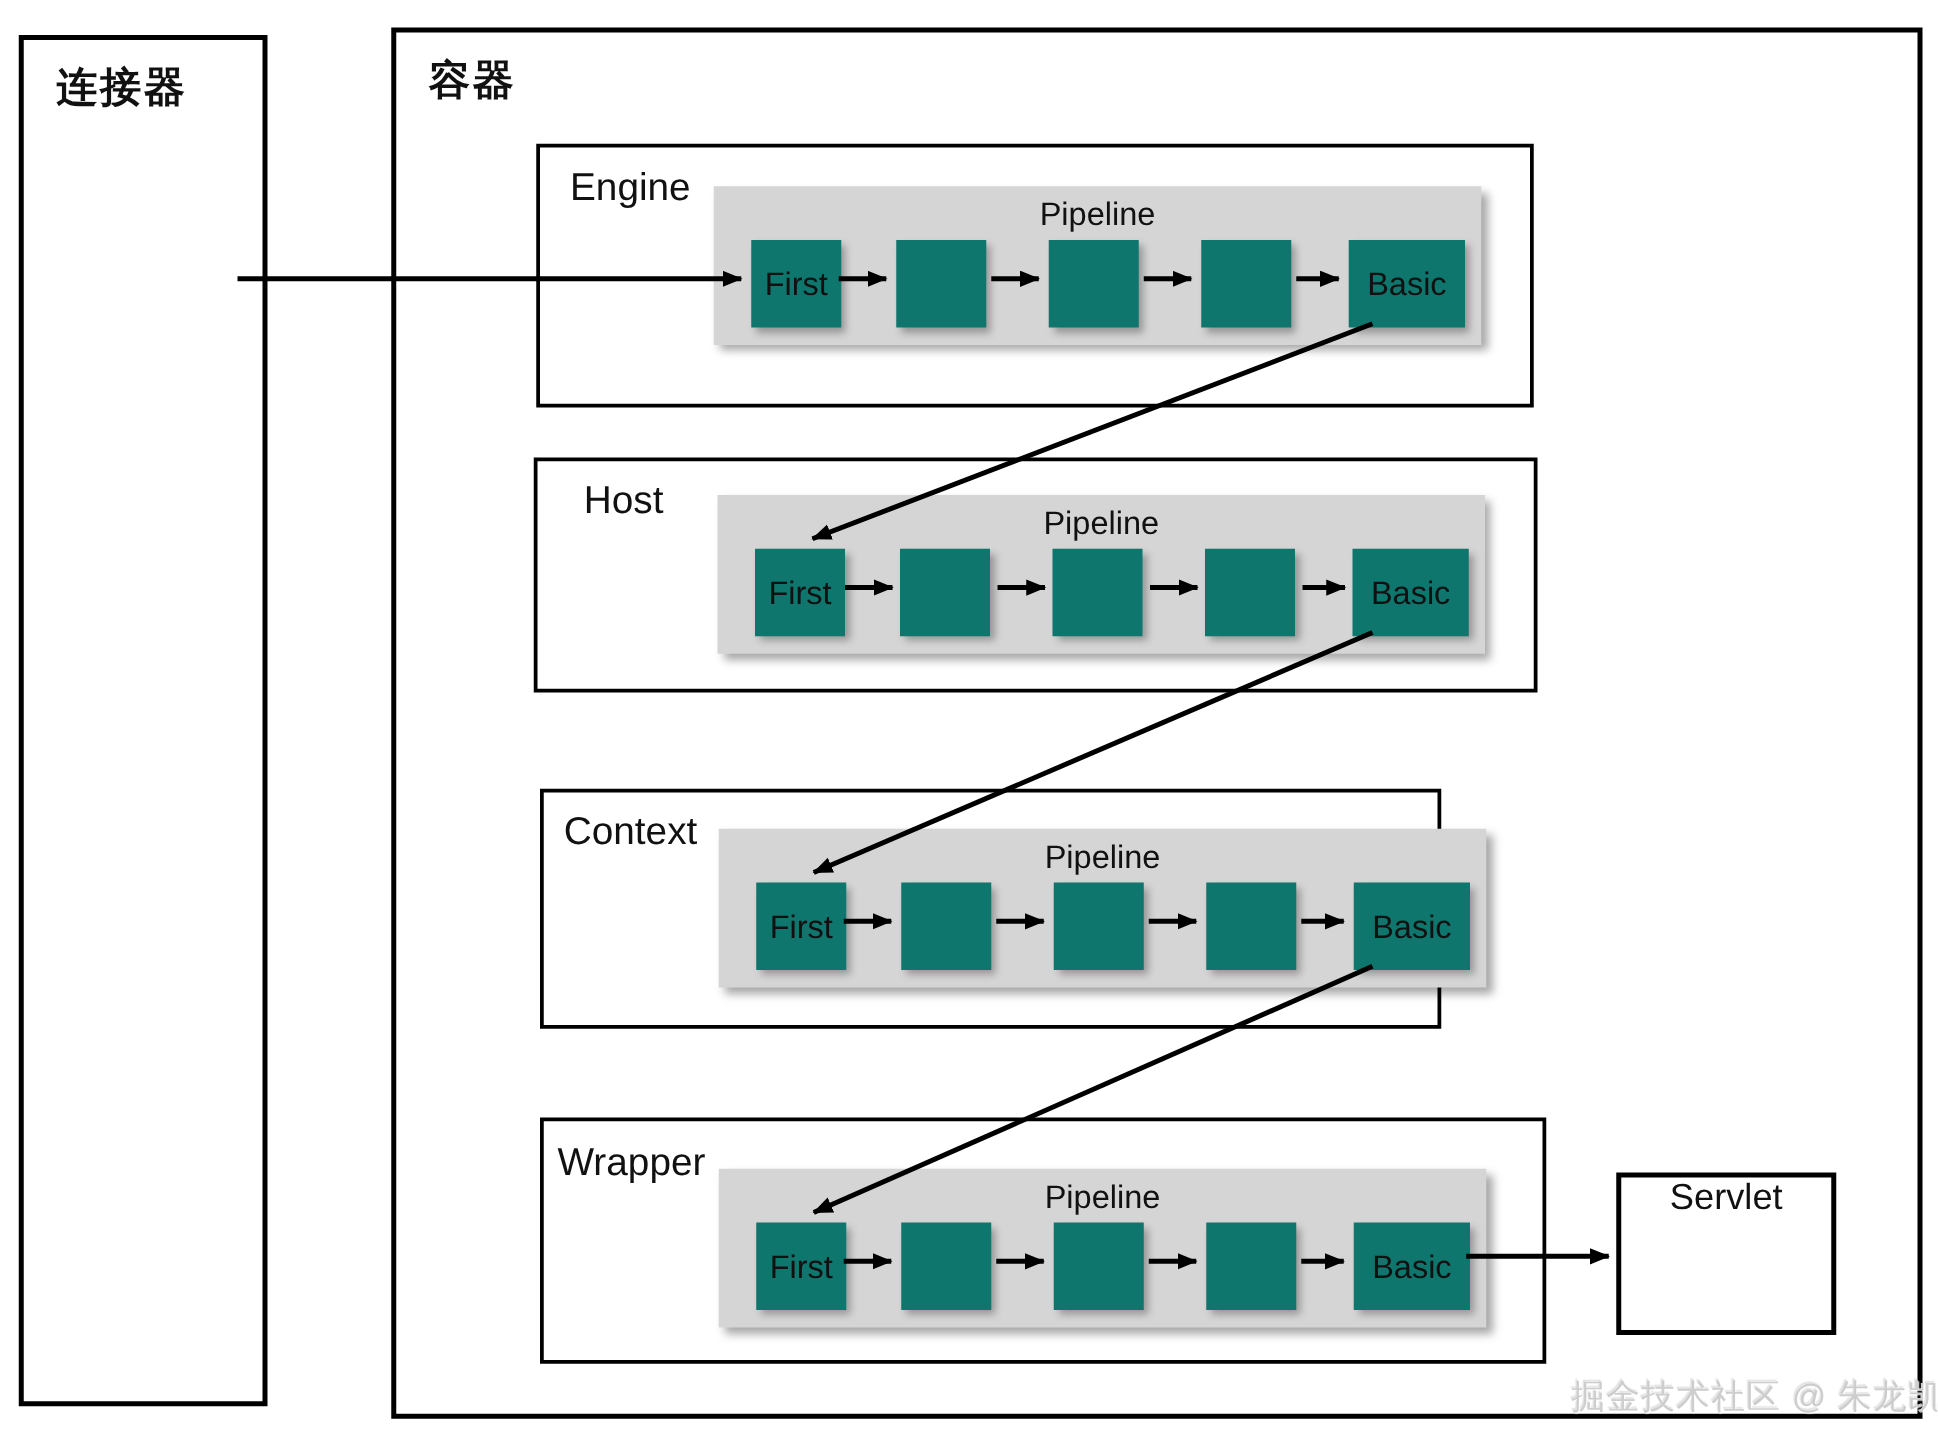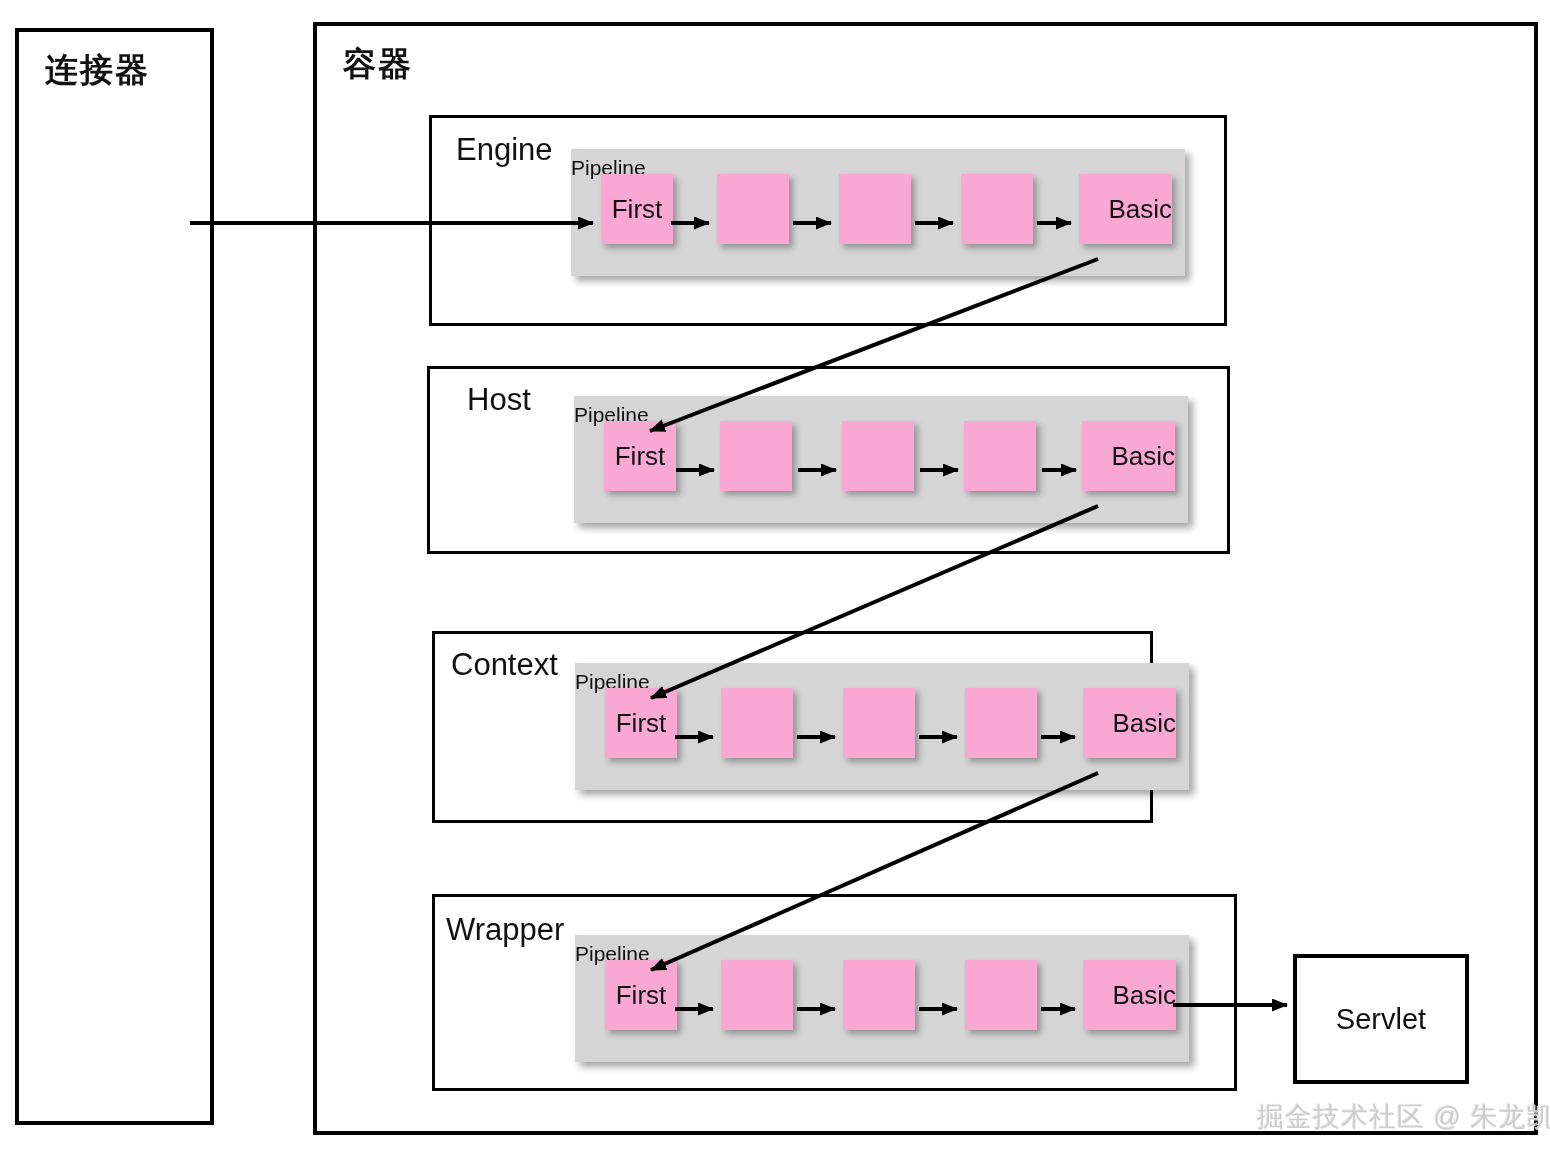--- a/index.html
+++ b/index.html
@@ -26,30 +26,30 @@
   .sec-context .sec-label{left:16px;top:13px;}
   .sec-wrapper .sec-label{left:11px;top:15px;}
   .pipeline{
     position:absolute;width:614px;height:127px;background:#d5d5d5;
     box-shadow:5px 5px 7px rgba(0,0,0,0.35);
   }
   .sec-engine  .pipeline{left:139px;top:31px;}
   .sec-host    .pipeline{left:144px;top:27px;}
   .sec-context .pipeline{left:140px;top:29px;}
   .sec-wrapper .pipeline{left:140px;top:38px;}
-  .pipe-label{position:absolute;left:0;right:0;top:7px;font-size:21px;}
+  .pipe-label{position:absolute;left:0;right:0;top:7px;text-align:center;font-size:26px;}
   .valve{
-    position:absolute;top:25px;width:72px;height:70px;background:#f9a8d4;
+    position:absolute;top:43px;width:72px;height:70px;background:#0f766e;
     box-shadow:4px 4px 6px rgba(0,0,0,0.30);
     display:flex;align-items:center;justify-content:center;font-size:26px;
   }
-  .v1{left:30px;} .v2{left:146px;} .v3{left:268px;} .v4{left:390px;} .v5{left:508px;width:93px;justify-content:flex-end;}
+  .v1{left:30px;} .v2{left:146px;} .v3{left:268px;} .v4{left:390px;} .v5{left:508px;width:93px;}
   .servlet-box{
     position:absolute;left:1293px;top:938px;width:176px;height:130px;border:4px solid #000;
-    box-sizing:border-box;display:flex;align-items:center;justify-content:center;font-size:29px;background:#fff;margin-top:16px;
+    box-sizing:border-box;display:flex;justify-content:center;font-size:29px;background:#fff;
   }
   .watermark{
     position:absolute;left:940px;top:1073px;width:300px;font-size:27px;letter-spacing:1px;
     color:#cdcdcd;text-shadow:1px 1px 1px rgba(255,255,255,0.9), -1px -1px 1px rgba(0,0,0,0.12);
     white-space:nowrap;
   }
   .arrows{position:absolute;left:0;top:0;width:1550px;height:1160px;pointer-events:none;z-index:10;}
   .arrows line{stroke:#000;stroke-width:4;}
 </style>
 </head>

